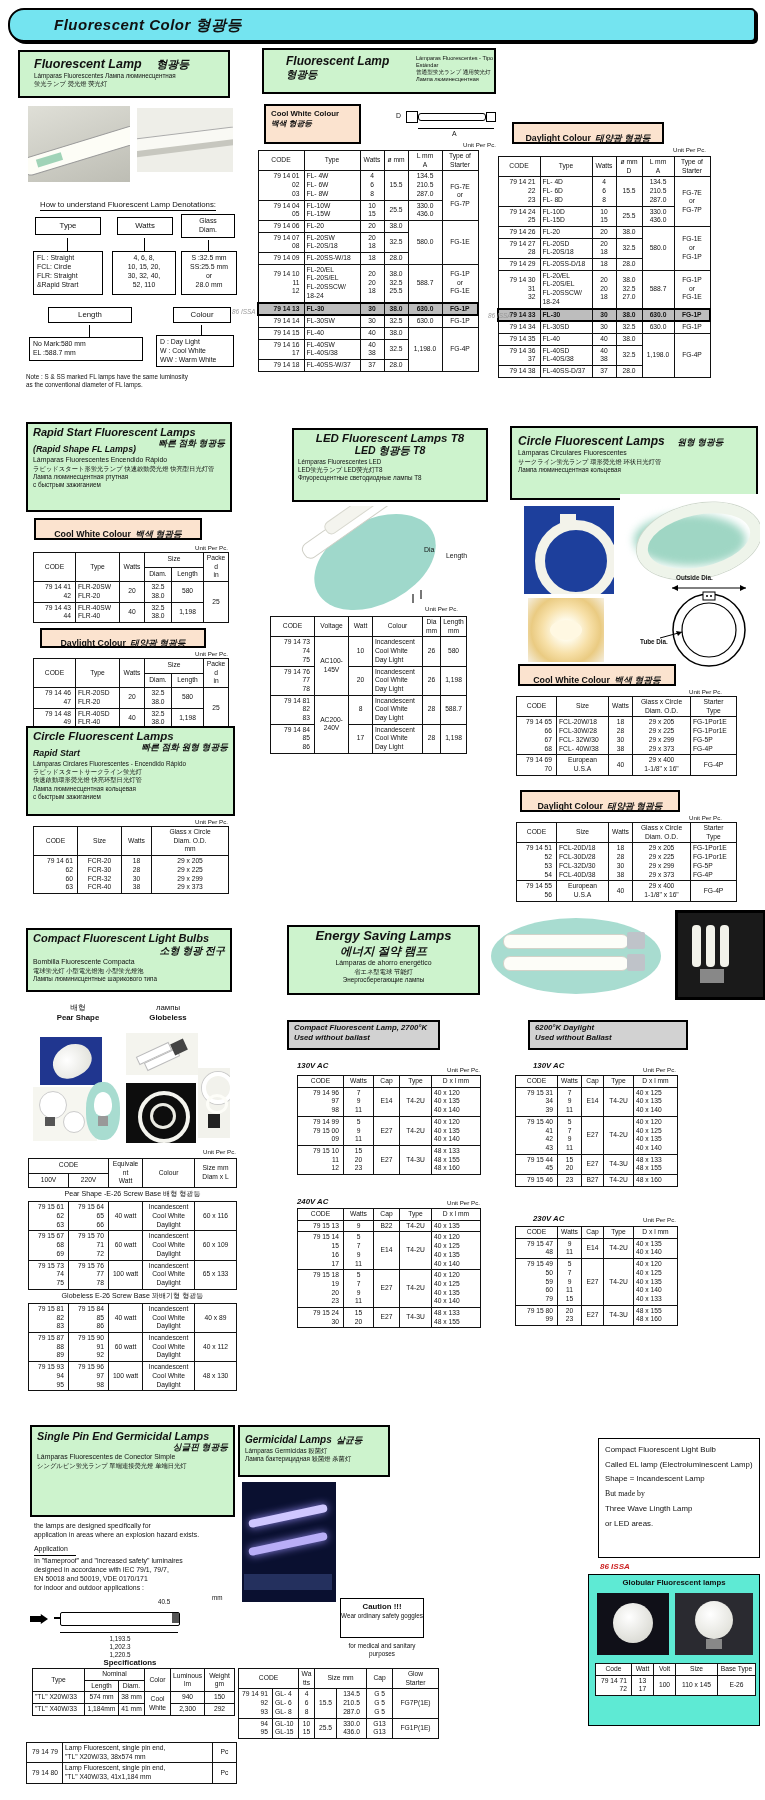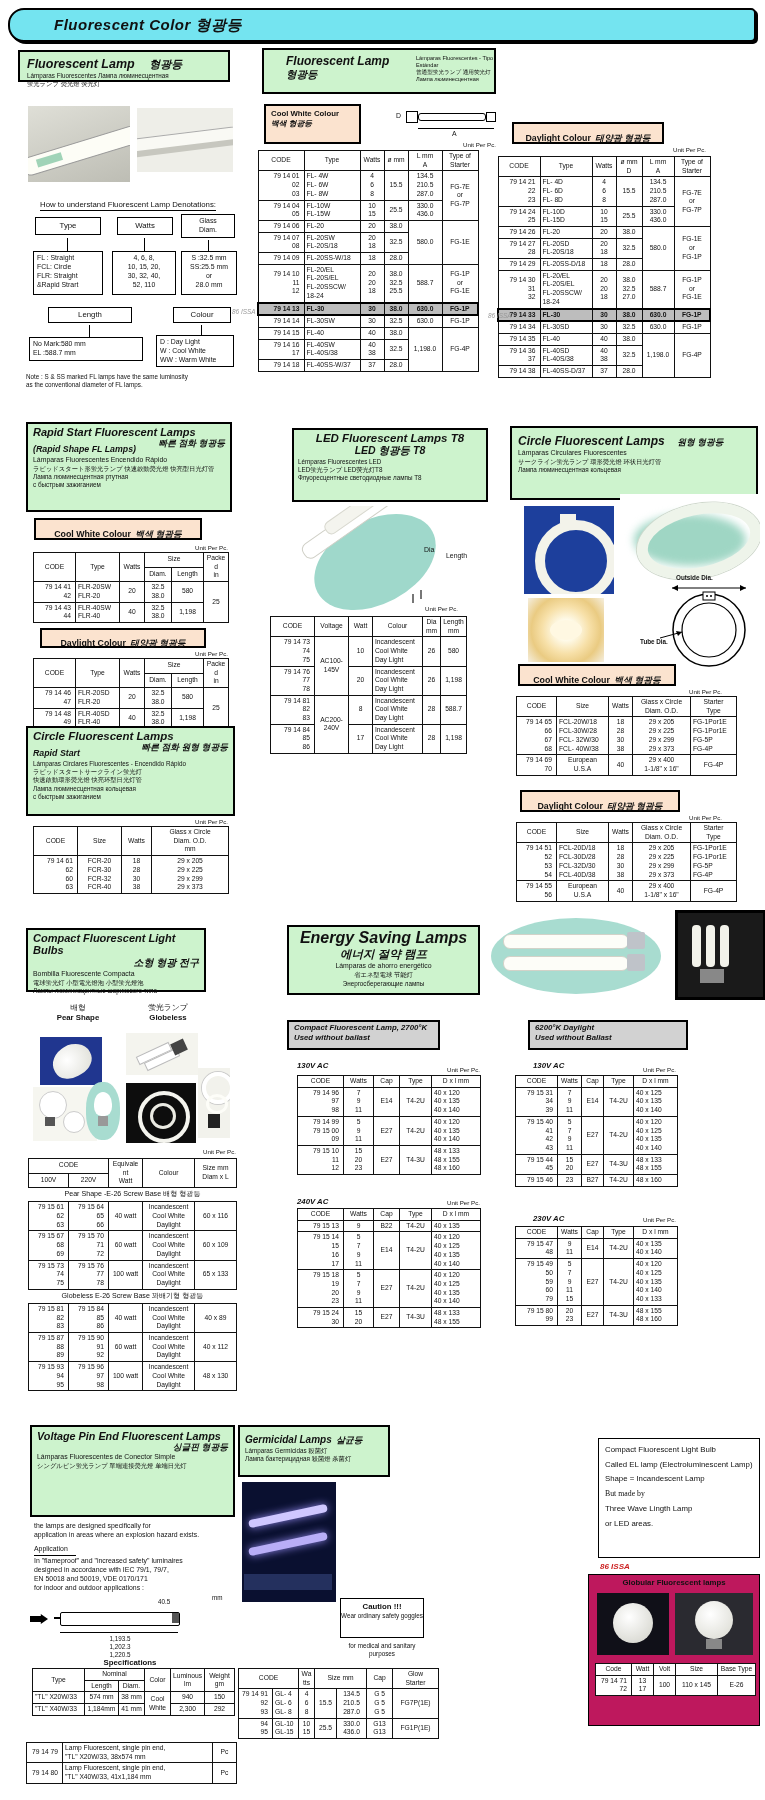--- a/index.html
+++ b/index.html
@@ -7,21 +7,21 @@
         font-family:"Liberation Sans","DejaVu Sans",sans-serif;color:#111;overflow:hidden;}
   .abs{position:absolute;}
   .greenbox{background:#cdf3cd;border:2px solid #000;box-sizing:border-box;}
   .tanbox{background:#fbe3cf;border:2px solid #000;box-sizing:border-box;}
   .graybox{background:#d2d2d2;border:2px solid #000;box-sizing:border-box;}
   .whitebox{background:#fff;border:2px solid #000;box-sizing:border-box;}
   .it{font-style:italic;} .b{font-weight:bold;} .ctr{text-align:center;} .rt{text-align:right;}
   .f5{font-size:5.6px;line-height:1.25;} .f6{font-size:6.3px;line-height:1.3;}
   .f7{font-size:6.9px;line-height:1.3;} .f8{font-size:7.8px;line-height:1.25;}
   .f9{font-size:8.8px;line-height:1.2;}
-  .f13{font-size:16px;line-height:1.15;}
+  .f13{font-size:13px;line-height:1.15;}
   .banner{background:#74e4f0;border:2px solid #000;border-radius:16px 5px 5px 16px;
           box-shadow:2px 2px 0 #000;display:flex;align-items:center;}
   .banner span{font-size:15px;font-weight:bold;font-style:italic;padding-left:44px;letter-spacing:.5px;}
   .unit{font-size:6.2px;text-align:right;}
   .tbl table{border-collapse:collapse;width:100%;table-layout:fixed;background:#fff;}
   .tbl td,.tbl th{border:1px solid #111;font-size:6.7px;line-height:1.3;padding:1px 2px;
       text-align:center;vertical-align:middle;font-weight:normal;word-wrap:break-word;}
   .tbl tr.hl td{background:#bdbdbd;border-top:2px solid #000;border-bottom:2px solid #000;font-weight:bold;}
   .tbl tr.hl td:first-child{border-left:2px solid #000;} .tbl tr.hl td:last-child{border-right:2px solid #000;}
   .tbl td.al-l{text-align:left;} .tbl td.al-r{text-align:right;padding-right:4px;}
@@ -35,21 +35,21 @@
 </style>
 </head>
 <body>
 
 <div class="page">
 
   <div class="abs banner" style="left:8px;top:8px;width:744px;height:30px;">
     <span>Fluorescent Color   형광등</span>
   </div>
 
-  <div class="abs greenbox" style="left:18px;top:50px;width:212px;height:32px;padding:2px 7px;">
+  <div class="abs greenbox" style="left:18px;top:50px;width:212px;height:48px;padding:2px 14px;">
     <span class="it b" style="font-size:12.5px;">Fluorescent Lamp</span>
     <span class="it b" style="font-size:11px;margin-left:10px;">형광등</span>
     <div class="f6">Lámparas Fluorescentes   Лампа люминесцентная</div>
     <div class="f6">蛍光ランプ   熒光燈  荧光灯</div>
   </div>
 
   <div class="photo" style="left:28px;top:106px;width:102px;height:76px;background:linear-gradient(160deg,#dfdfd7,#bdbdb4);">
     <div class="tube" style="left:-8px;top:34px;width:128px;height:17px;transform:rotate(-17deg);">
 
       <div class="abs" style="left:14px;top:4px;width:26px;height:8px;background:#4a7;opacity:.5;"></div>
@@ -218,34 +218,34 @@
           <tr>
             <td class="al-r">79 14 61<br>62<br>60<br>63</td>
             <td>FCR-20<br>FCR-30<br>FCR-32<br>FCR-40</td>
             <td>18<br>28<br>30<br>38</td>
             <td>29  x  205<br>29  x  225<br>29  x  299<br>29  x  373</td>
           </tr>
         </tbody>
       </table>
     </div>
 
-  <div class="abs greenbox" style="left:26px;top:928px;width:180px;height:64px;padding:2px 5px;">
+  <div class="abs greenbox" style="left:26px;top:928px;width:206px;height:64px;padding:2px 5px;">
     <div class="it b" style="font-size:11px;">Compact Fluorescent Light Bulbs</div>
     <div class="it b rt" style="font-size:10px;">소형 형광 전구</div>
     <div class="f7">Bombilla Fluorescente Compacta</div>
     <div class="f6">電球蛍光灯   小型電光燈泡  小型蛍光燈泡</div>
     <div class="f6">Лампы люминисцентные шарикового типа</div>
   </div>
 
   <div class="abs ctr" style="left:40px;top:1003px;width:76px;">
     <div class="f8">배형</div>
       <div class="f8 b">Pear Shape</div>
   </div>
   <div class="abs ctr" style="left:128px;top:1003px;width:80px;">
-    <div class="f8">蛍光ランプ</div>
+    <div class="f8">лампы</div>
       <div class="f8 b">Globeless</div>
   </div>
 
   <div class="photo" style="left:40px;top:1037px;width:62px;height:48px;background:#20368f;">
     <div class="abs" style="left:12px;top:8px;width:40px;height:32px;background:radial-gradient(circle at 40% 40%,#fff,#dcdcd4);border-radius:50% 50% 45% 45%;transform:rotate(-30deg);"></div>
   </div>
   <div class="photo" style="left:33px;top:1087px;width:64px;height:54px;background:#f6f6f0;">
     <div class="abs" style="left:6px;top:4px;width:26px;height:26px;background:#fff;border:1px solid #ccc;border-radius:50%;"></div>
     <div class="abs" style="left:30px;top:24px;width:20px;height:20px;background:#fff;border:1px solid #ccc;border-radius:50%;"></div>
     <div class="abs" style="left:12px;top:30px;width:10px;height:9px;background:#555;"></div>
@@ -338,21 +338,21 @@
             <td class="al-r">79 15 96<br>97<br>98</td>
             <td>100 watt</td>
             <td>Incandescent<br>Cool White<br>Daylight</td>
             <td>48 x 130</td>
           </tr>
         </tbody>
       </table>
     </div>
 
   <div class="abs greenbox" style="left:30px;top:1425px;width:205px;height:92px;padding:3px 5px;">
-    <div class="it b" style="font-size:10.8px;">Voltage Pin End Fluorescent Lamps</div>
+    <div class="it b" style="font-size:10.8px;">Single Pin End Germicidal Lamps</div>
     <div class="it b rt f9">싱글핀 형광등</div>
     <div class="f7">Lámparas Fluorescentes de Conector Simple</div>
     <div class="f6">シングルピン蛍光ランプ   單端連接熒光燈  单端日光灯</div>
   </div>
   <div class="abs f7" style="left:34px;top:1522px;width:198px;">the lamps are designed specifically for<br>application in areas where an explosion hazard exists.</div>
   <div class="abs f7 underl" style="left:34px;top:1545px;width:42px;">Application</div>
   <div class="abs f7" style="left:34px;top:1557px;width:198px;">In "flameproof" and "increased safety" luminaires<br>designed in accordance with IEC  79/1, 79/7,<br>EN 50018 and 50019, VDE 0170/171<br>for indoor and outdoor applications :</div>
 
   <div class="abs" style="left:30px;top:1592px;width:205px;height:64px;">
     <div class="abs" style="left:0;top:22px;width:18px;height:10px;background:#000;clip-path:polygon(0 20%,60% 20%,60% 0,100% 50%,60% 100%,60% 80%,0 80%);"></div>
@@ -1148,21 +1148,21 @@
     <div class="f8" style="margin-bottom:5px;">Compact Fluorescent Light Bulb</div>
     <div class="f8" style="margin-bottom:5px;">Called EL lamp (Electroluminescent Lamp)</div>
     <div class="f8" style="margin-bottom:5px;">Shape = Incandescent Lamp</div>
     <div class="f8" style="margin-bottom:5px;font-family:Liberation Serif, serif;">But made by</div>
     <div class="f8" style="margin-bottom:5px;">Three Wave Lingth Lamp</div>
     <div class="f8">or LED areas.</div>
   </div>
 
   <div class="abs issa-red" style="left:600px;top:1562px;">86 ISSA</div>
 
-  <div class="abs" style="left:588px;top:1574px;width:172px;height:152px;background:#be185d;border:1.5px solid #000;box-sizing:border-box;">
+  <div class="abs" style="left:588px;top:1574px;width:172px;height:152px;background:#5eead4;border:1.5px solid #000;box-sizing:border-box;">
     <div class="ctr b f8" style="padding-top:3px;">Globular Fluorescent lamps</div>
     <div class="photo" style="left:8px;top:18px;width:72px;height:62px;background:#101018;">
       <div class="abs" style="left:16px;top:10px;width:40px;height:40px;background:radial-gradient(circle at 40% 35%,#fff,#cfcfc6);border-radius:50%;"></div>
     </div>
     <div class="photo" style="left:86px;top:18px;width:78px;height:62px;background:#2a2a30;">
       <div class="abs" style="left:20px;top:8px;width:38px;height:38px;background:radial-gradient(circle at 40% 35%,#fff,#d8d8cf);border-radius:50%;"></div>
       <div class="abs" style="left:31px;top:46px;width:16px;height:10px;background:#888;"></div>
     </div>
     <div class="abs tbl" style="left:6px;top:88px;width:160px;">
         <table>

